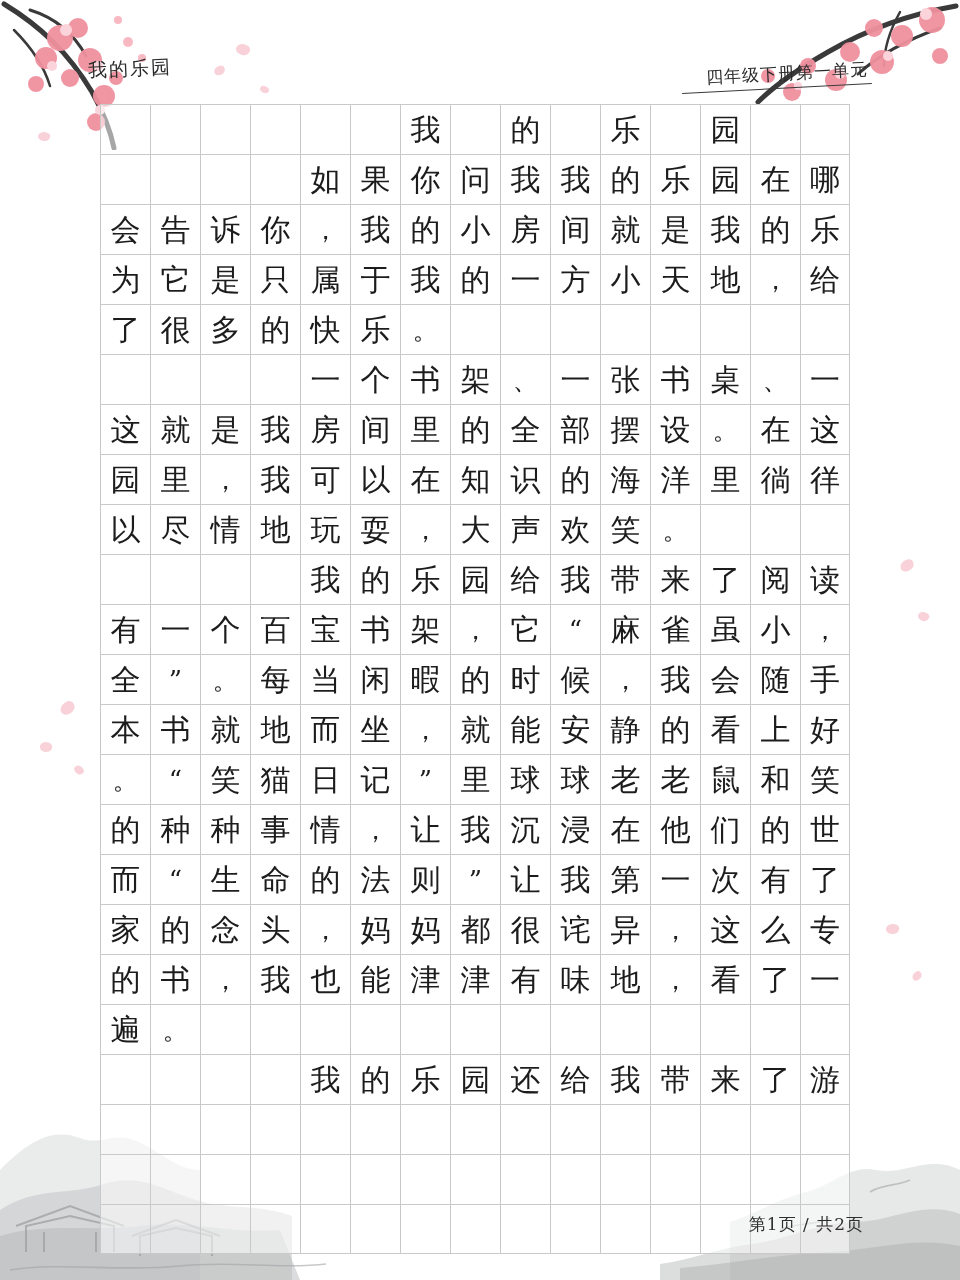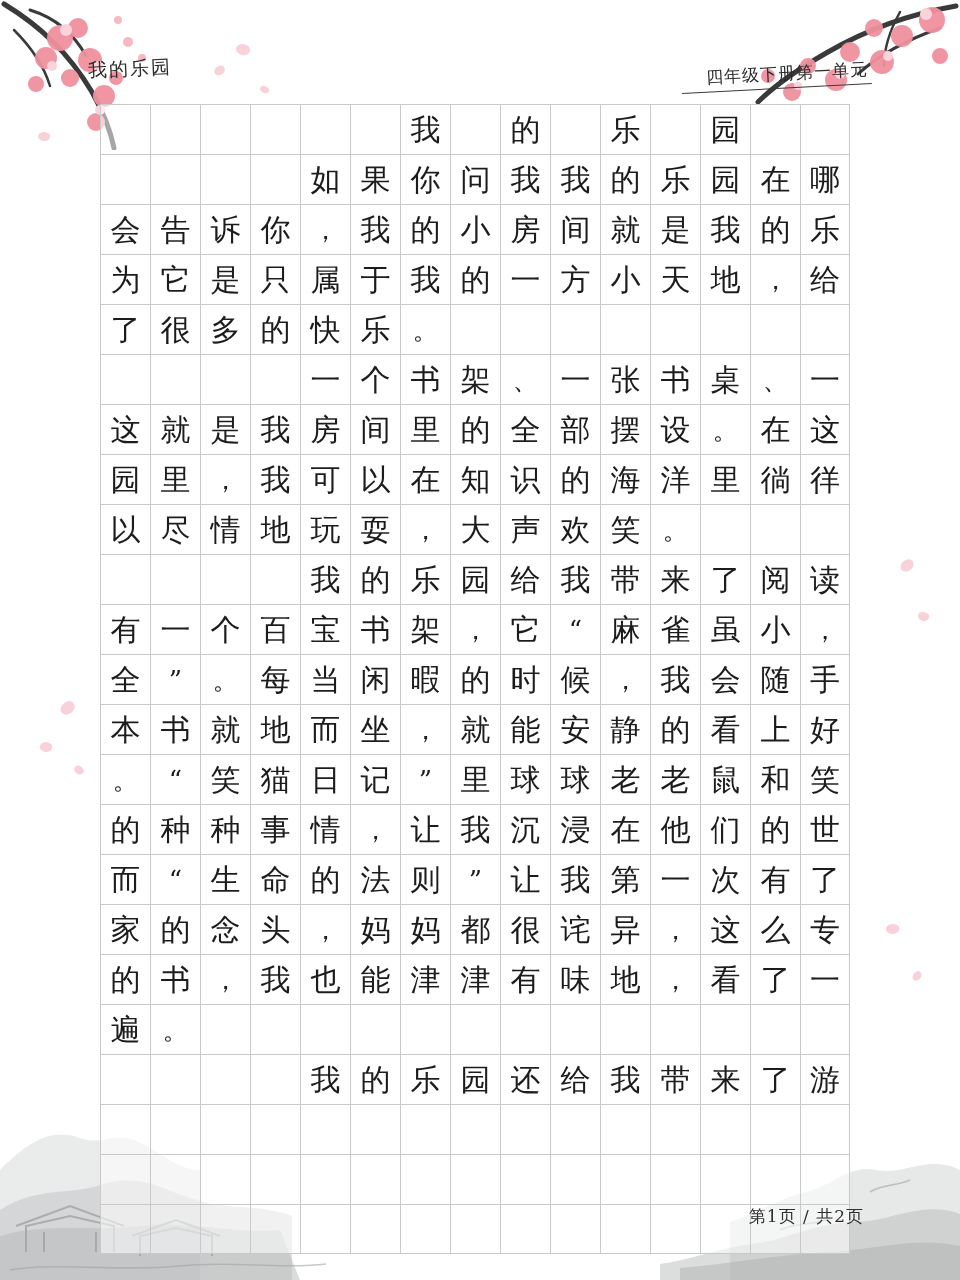--- a/index.html
+++ b/index.html
@@ -123,21 +123,21 @@
     display: block;
   }
   .cell.punct span {
     font-size: 26px;
   }
 
   
   .footer {
     position: absolute;
     right: 96px;
-    bottom: 52px;
+    bottom: 44px;
     z-index: 3;
     font-family: "DejaVu Serif", serif;
     font-size: 17px;
     color: #2e2e2e;
     letter-spacing: 1px;
   }
 </style>
 </head>
 <body>
 

